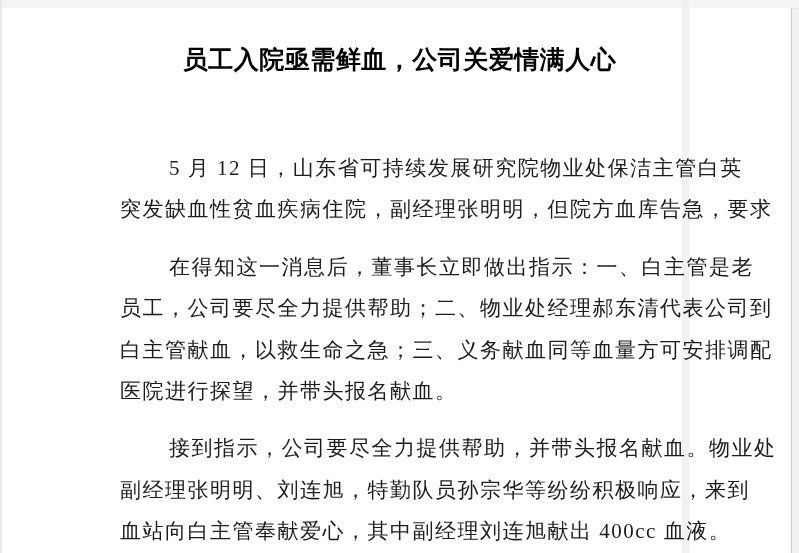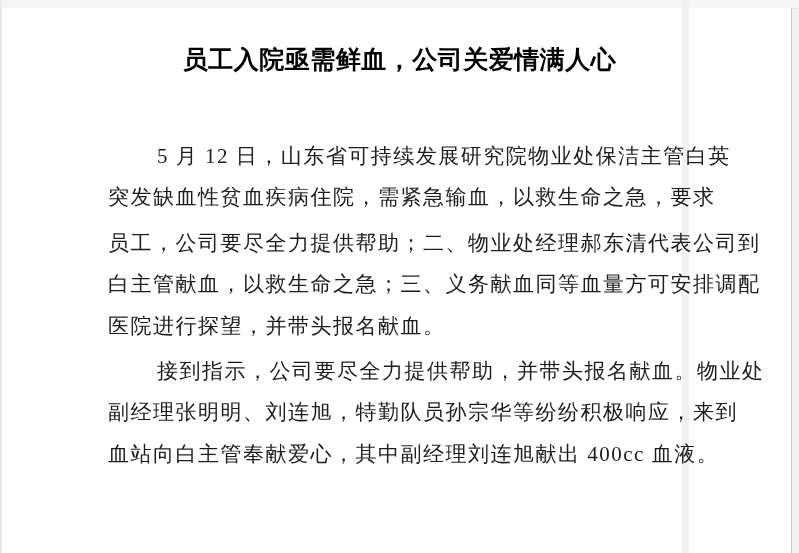--- a/index.html
+++ b/index.html
@@ -62,21 +62,21 @@
     margin: 0;
   }
   .body-text {
     position: absolute;
     left: 104px;
     top: 132px;
     width: 568px;
     font-size: 21px;
     color: #1c1c1c;
   }
-  .para { margin: 4px; padding: 0; }
+  .para { margin: 16px; padding: 0; }
   .line {
     line-height: 41.4px;
     height: 41.4px;
     letter-spacing: 1.5px;
     text-align: justify;
     text-align-last: justify;
     white-space: nowrap;
     overflow: visible;
   }
   .line.indent { padding-left: 49px; }
@@ -93,23 +93,24 @@
   <div class="left-strip"></div>
 
   <div class="page"></div>
   <div class="right-strip"></div>
 
   <h1 class="doc-title">员工入院亟需鲜血，公司关爱情满人心</h1>
 
   <div class="body-text" id="body-text">
       <div class="para">
         <div class="line indent">5 月 12 日，山东省可持续发展研究院物业处保洁主管白英</div>
-        <div class="line">突发缺血性贫血疾病住院，需紧急输血，以救生命之急，要求</div>
+        <div class="line">突发缺血性贫血疾病住院，副经理张明明，但院方血库告急，要求</div>
       </div>
       <div class="para">
+        <div class="line indent">在得知这一消息后，董事长立即做出指示：一、白主管是老</div>
         <div class="line">员工，公司要尽全力提供帮助；二、物业处经理郝东清代表公司到</div>
         <div class="line">白主管献血，以救生命之急；三、义务献血同等血量方可安排调配</div>
         <div class="line last">医院进行探望，并带头报名献血。</div>
       </div>
       <div class="para">
         <div class="line indent">接到指示，公司要尽全力提供帮助，并带头报名献血。物业处</div>
         <div class="line">副经理张明明、刘连旭，特勤队员孙宗华等纷纷积极响应，来到</div>
         <div class="line last">血站向白主管奉献爱心，其中副经理刘连旭献出 400cc 血液。</div>
       </div>
     </div>

